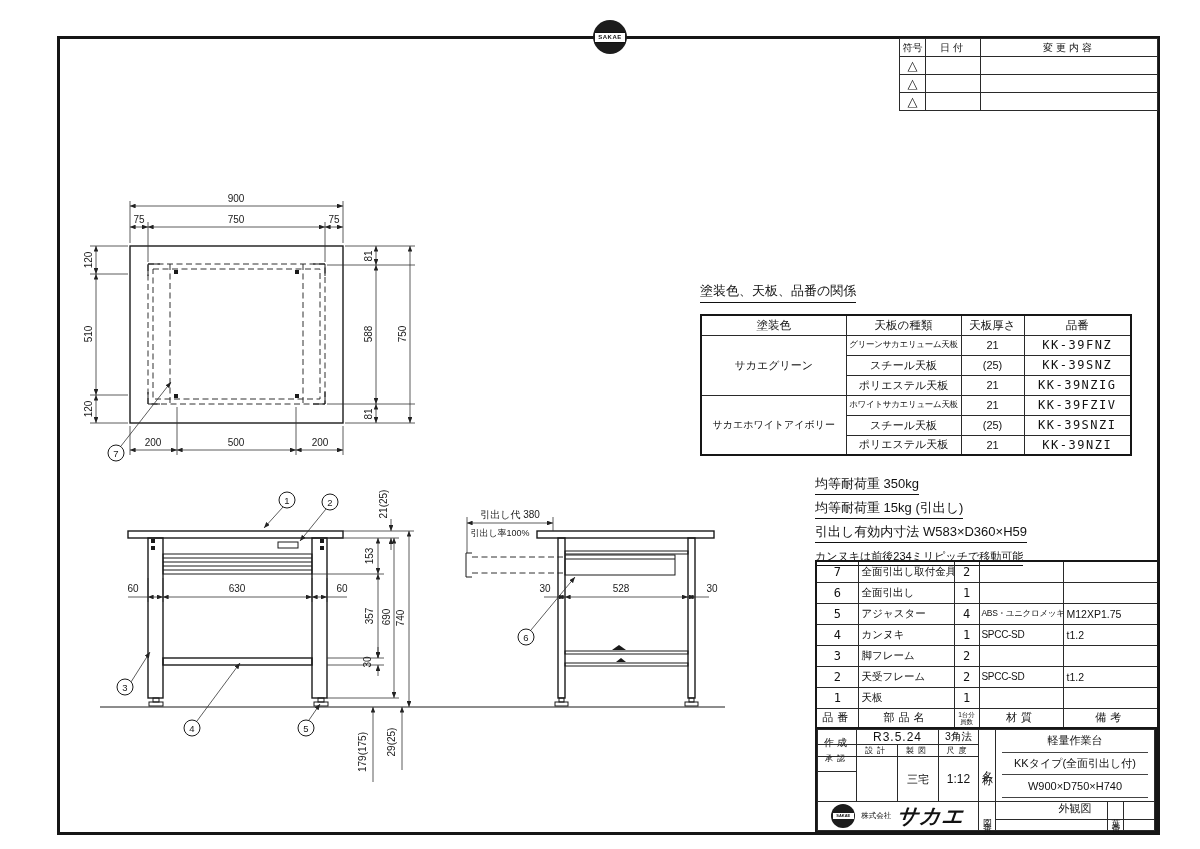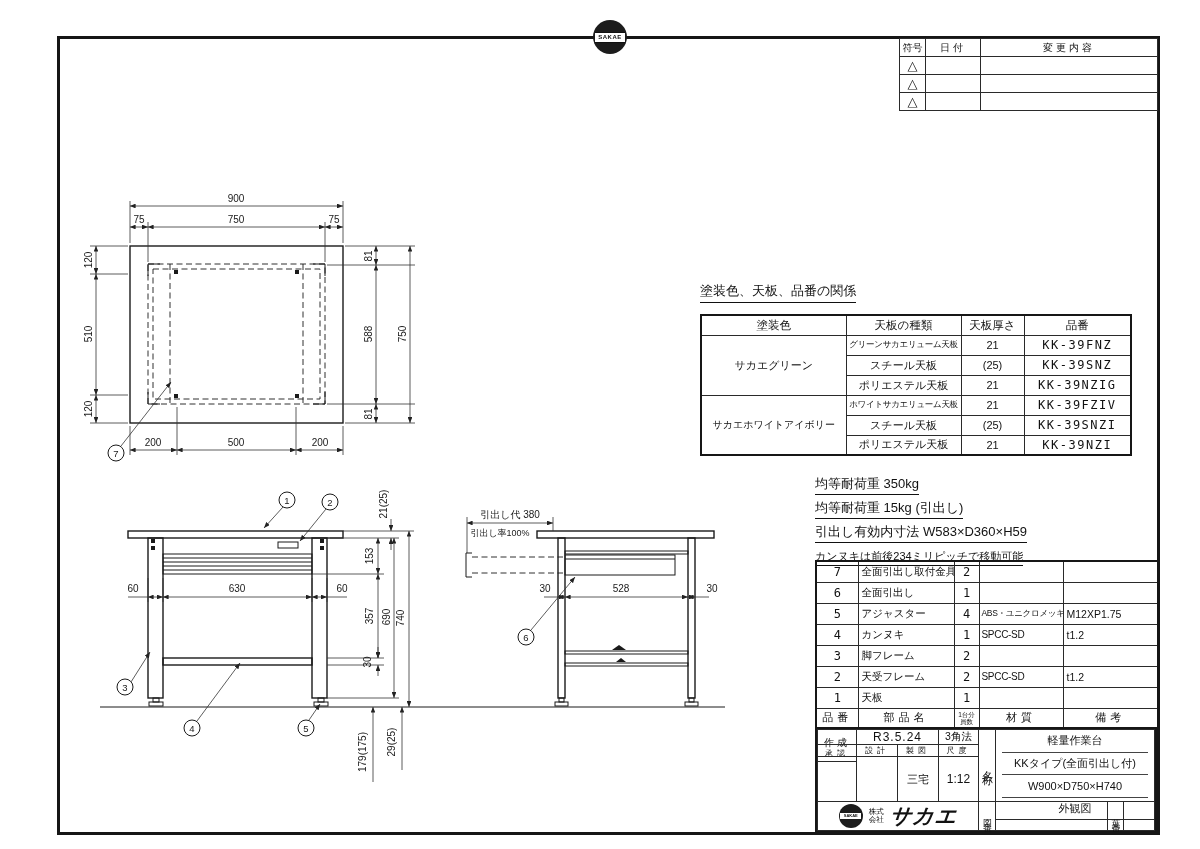--- a/index.html
+++ b/index.html
@@ -44,21 +44,21 @@
         align-items:center;justify-content:center;font-size:11px;}
   .vtext{writing-mode:vertical-rl;text-orientation:upright;letter-spacing:4px;font-size:9px;}
   .mini{font-size:8px;letter-spacing:4px;}
   #name-cell{flex-direction:column;justify-content:stretch;padding:0;}
   #name-cell .nl{flex:1;width:92%;display:flex;align-items:center;justify-content:center;
         border-bottom:1px solid #444;font-size:11px;margin:0 auto;}
   #name-cell .nl:last-child{border-bottom:none;}
   #logo-cell{gap:6px;}
   #bottom-badge{width:24px;height:24px;border-radius:50%;background:#1c1c1c;display:flex;align-items:center;justify-content:center;flex:0 0 auto;}
   #bottom-badge .band{background:#fff;color:#111;font-size:4px;font-weight:bold;width:21px;height:6px;line-height:6px;text-align:center;}
-  .kk{display:flex;flex-direction:column;font-size:7.5px;line-height:8px;text-align:center;}
+  .kk{display:flex;flex-direction:row;font-size:7.5px;line-height:8px;text-align:center;}
   .sakae-big{font-size:21px;font-weight:bold;font-style:italic;letter-spacing:1px;transform:skewX(-6deg);}
   
   #draw{left:0;top:0;}
   .obj{stroke:#1a1a1a;stroke-width:1.4;fill:none;}
   .obj2{stroke:#1a1a1a;stroke-width:1;fill:none;}
   .dash{stroke:#1a1a1a;stroke-width:0.9;fill:none;stroke-dasharray:6 3.5;}
   .dim{stroke:#333;stroke-width:0.8;fill:none;}
   .fillb{fill:#1a1a1a;stroke:none;}
   text.dt{font-family:"Liberation Sans",sans-serif;font-size:10px;fill:#1a1a1a;text-anchor:middle;}
   text.bt{font-family:"Liberation Sans",sans-serif;font-size:9.5px;fill:#1a1a1a;text-anchor:middle;}
@@ -425,21 +425,21 @@
       <th>材質</th>
       <th>備考</th>
     </tr>
   </tbody>
     </table>
 
   <div id="title-block" class="abs">
     <div class="cell" style="left:0;top:0;width:40px;height:28px;font-size:10px;letter-spacing:3px">作成</div>
     <div class="cell" style="left:39px;top:0;width:83px;height:16px;font-size:12px;letter-spacing:1px">R3.5.24</div>
     <div class="cell" style="left:121px;top:0;width:41px;height:16px;font-size:10.5px">3角法</div>
-    <div class="cell mini" style="left:0;top:15px;width:40px;height:18px">承認</div>
+    <div class="cell mini" style="left:0;top:15px;width:40px;height:28px">承認</div>
     <div class="cell mini" style="left:39px;top:15px;width:42px;height:13px">設計</div>
     <div class="cell mini" style="left:80px;top:15px;width:42px;height:13px">製図</div>
     <div class="cell mini" style="left:121px;top:15px;width:41px;height:13px">尺度</div>
     <div class="cell" style="left:0;top:27px;width:40px;height:46px"></div>
     <div class="cell" style="left:39px;top:27px;width:42px;height:46px"></div>
     <div class="cell" style="left:80px;top:27px;width:42px;height:46px;font-size:11px">三宅</div>
     <div class="cell" style="left:121px;top:27px;width:41px;height:46px;font-size:12px">1:12</div>
     <div class="cell vtext" style="left:161px;top:0;width:18px;height:73px;font-size:11px">名称</div>
     <div class="cell" id="name-cell" style="left:178px;top:0;width:160px;height:91px">
       <div class="nl">軽量作業台</div>

